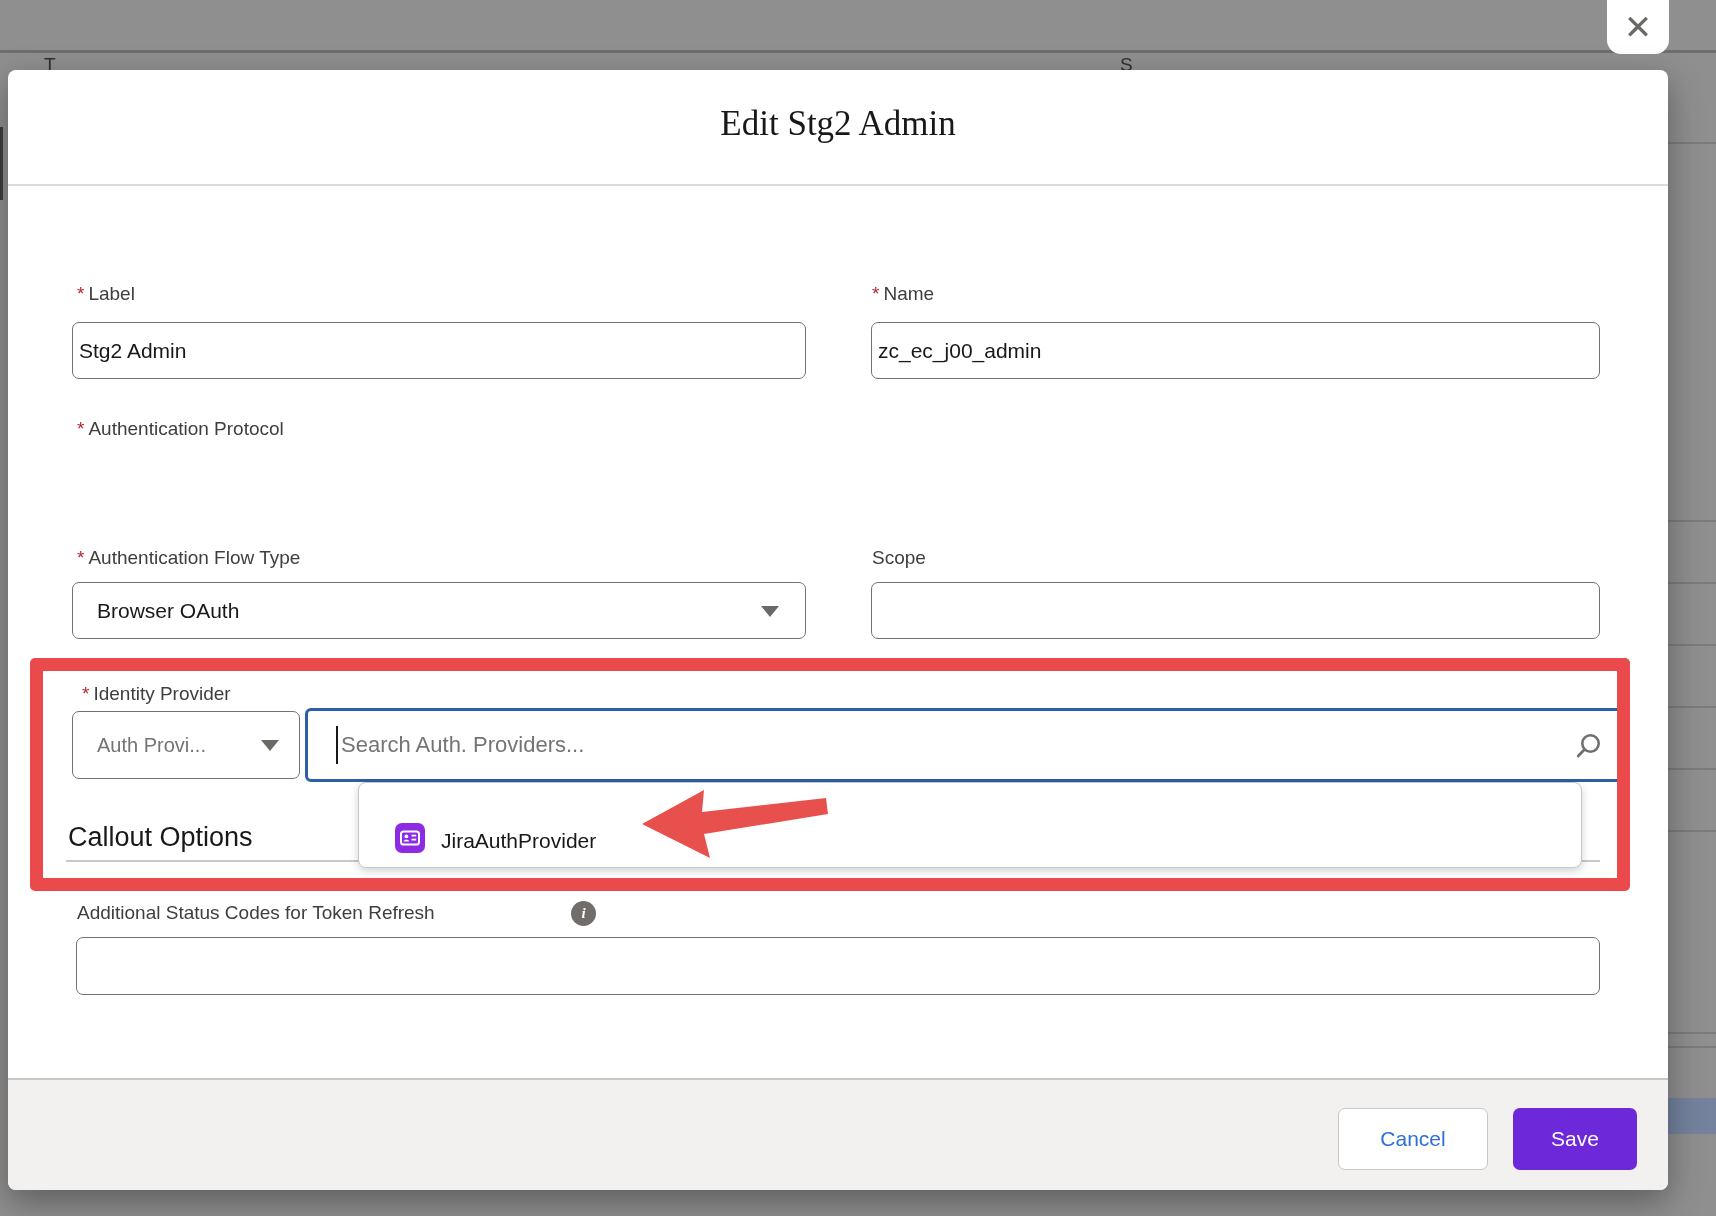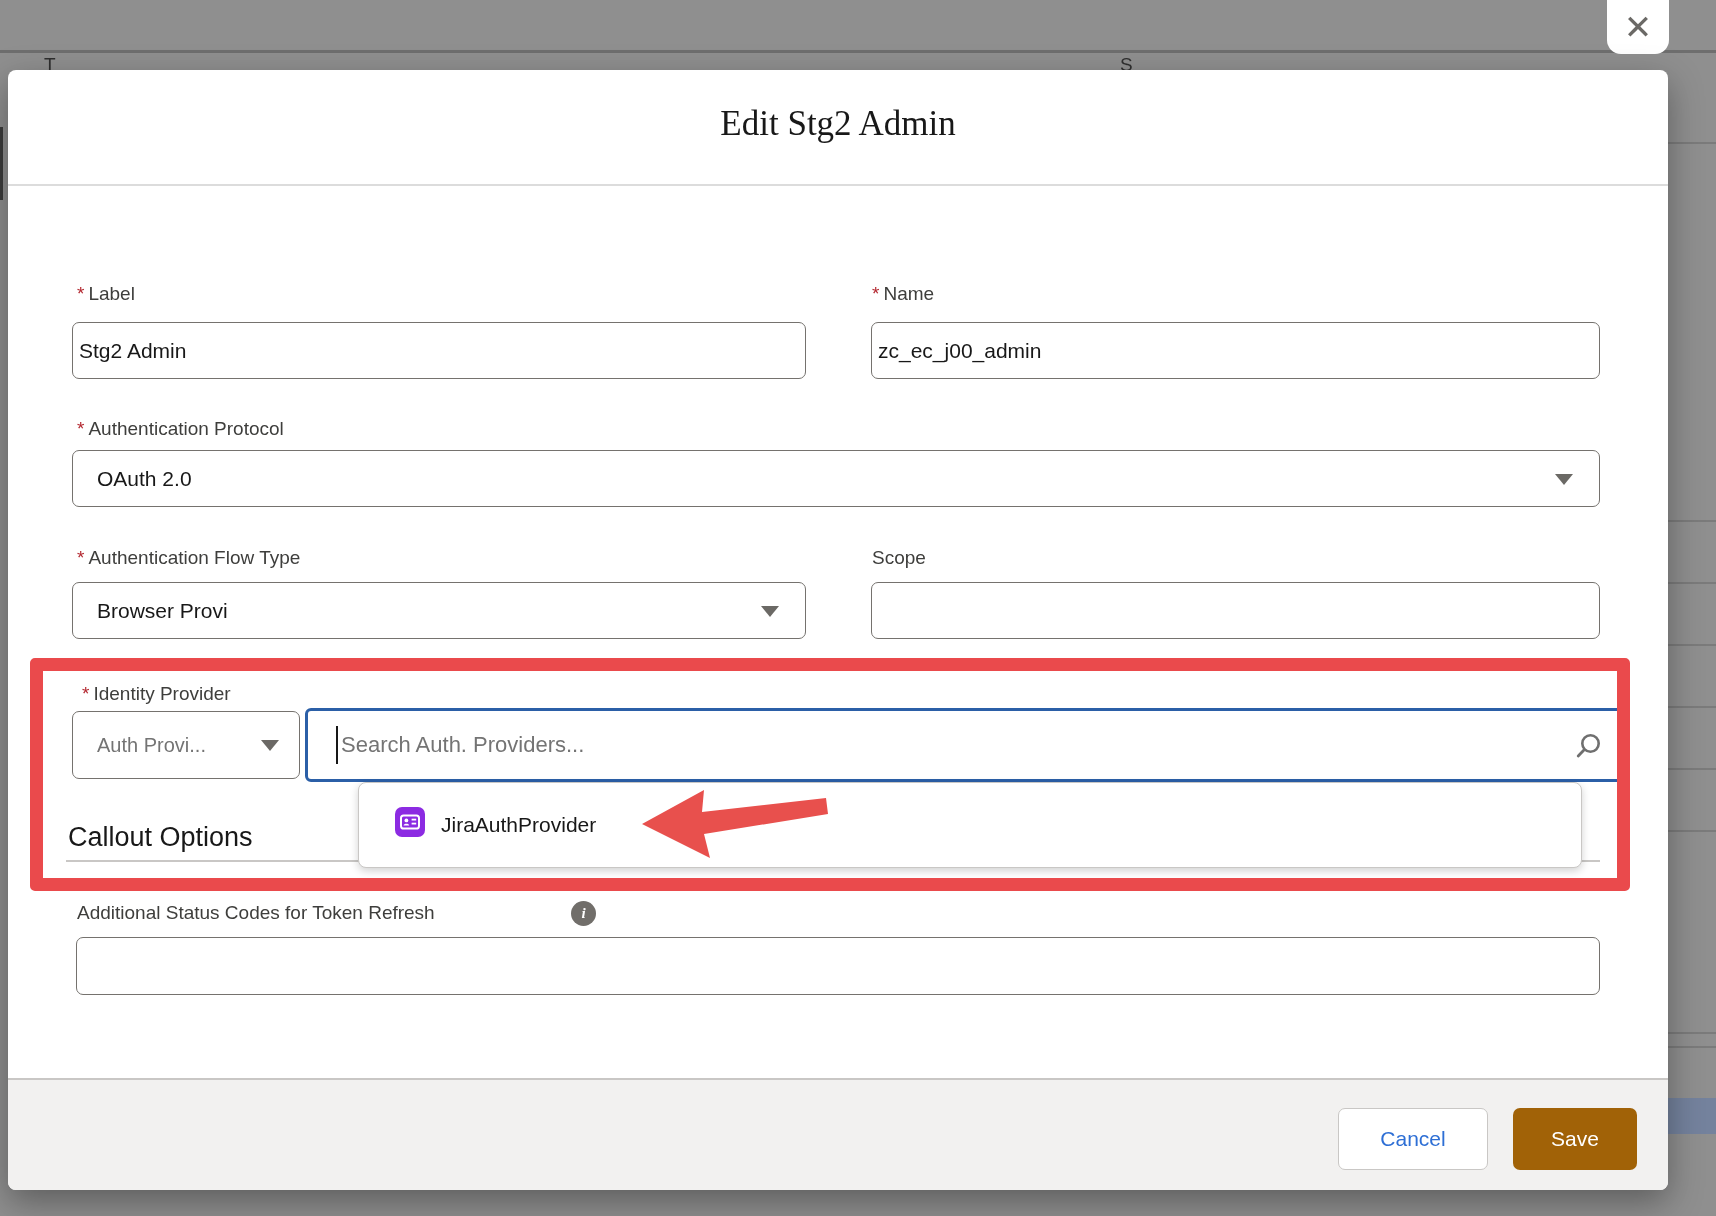--- a/index.html
+++ b/index.html
@@ -93,21 +93,21 @@
   .searchbox .caret { position:absolute; left:28px; top:15px; width:2px; height:38px; background:#181818; }
   .searchbox .ph { position:absolute; left:33px; top:50%; transform:translateY(-50%); font-size:22px; color:#747474; }
   .searchbox .mag { position:absolute; right:20px; top:21px; }
 
   
   .results-panel {
     position:absolute; left:350px; top:712px; width:1224px; height:86px;
     background:#fff; border:1.5px solid #c9c7c5; border-radius:8px;
     box-shadow:0 3px 8px rgba(0,0,0,.18); z-index:5;
   }
-  .result-item { position:absolute; left:0; top:0; width:100%; height:100%; cursor:pointer;padding-left:42px; }
+  .result-item { position:absolute; left:0; top:16px; width:100%; height:100%; cursor:pointer;padding-left:42px; }
   .provider-icon {
     position:absolute; left:36px; top:24px; width:30px; height:30px;
     border-radius:7px; background:#8c2be2;
   }
   .result-text { position:absolute; left:82px; top:50%; transform:translateY(-50%); font-size:21px; color:#181818; }
 
   
   .section-heading { position:absolute; left:60px; top:752px; font-size:27px; color:#181818; z-index:2; }
   .section-line { position:absolute; left:58px; top:790px; width:1534px; height:1.5px; background:#c9c7c5; z-index:1; }
   .lbl-status { left:69px; top:832px; }
@@ -119,21 +119,21 @@
   .in-status { left:68px; top:867px; width:1524px; height:58px; }
 
   
   .m-footer {
     position:absolute; left:0; top:1008px; width:100%; height:112px;
     background:#f2f1f0; border-top:2px solid #c9c7c5; border-radius:0 0 8px 8px;
   }
   .btn { position:absolute; top:28px; height:62px; border-radius:7px; font-size:21px; cursor:pointer;
          font-family:Liberation Sans, sans-serif; }
   .btn-cancel { left:1330px; width:150px; background:#fff; border:1.5px solid #c9c7c5; color:#2e6fd5; }
-  .btn-save   { left:1505px; width:124px; background:#a16207; border:none; color:#fff; }
+  .btn-save   { left:1505px; width:124px; background:#6d28d9; border:none; color:#fff; }
 </style>
 </head>
 <body>
 
 <div id="canvas">
 
   <div class="bg-topline"></div>
   <div class="bg-frag left">T</div>
   <div class="bg-frag right">S</div>
   <div class="bg-tick"></div>
@@ -163,30 +163,26 @@
     <input class="tbox in-label" value="Stg2 Admin" style="">
 
     <div class="f-label lbl-name">
       <span class="req">*</span><span>Name</span>
     </div>
     <input class="tbox in-name" value="zc_ec_j00_admin" style="">
 
     <div class="f-label lbl-proto">
       <span class="req">*</span><span>Authentication Protocol</span>
     </div>
-    <div class="sel sel-proto">
-      <span class="sel-text">OAuth 2.0</span>
-      <span class="chev"></span>
-    </div>
 
     <div class="f-label lbl-flow">
       <span class="req">*</span><span>Authentication Flow Type</span>
     </div>
     <div class="sel sel-flow">
-      <span class="sel-text">Browser Provi</span>
+      <span class="sel-text">Browser OAuth</span>
       <span class="chev"></span>
     </div>
     <div class="f-label lbl-scope">
       <span>Scope</span>
     </div>
     <input class="tbox in-scope" value="" style="">
 
     <div class="f-label lbl-idp">
       <span class="req">*</span><span>Identity Provider</span>
     </div>

